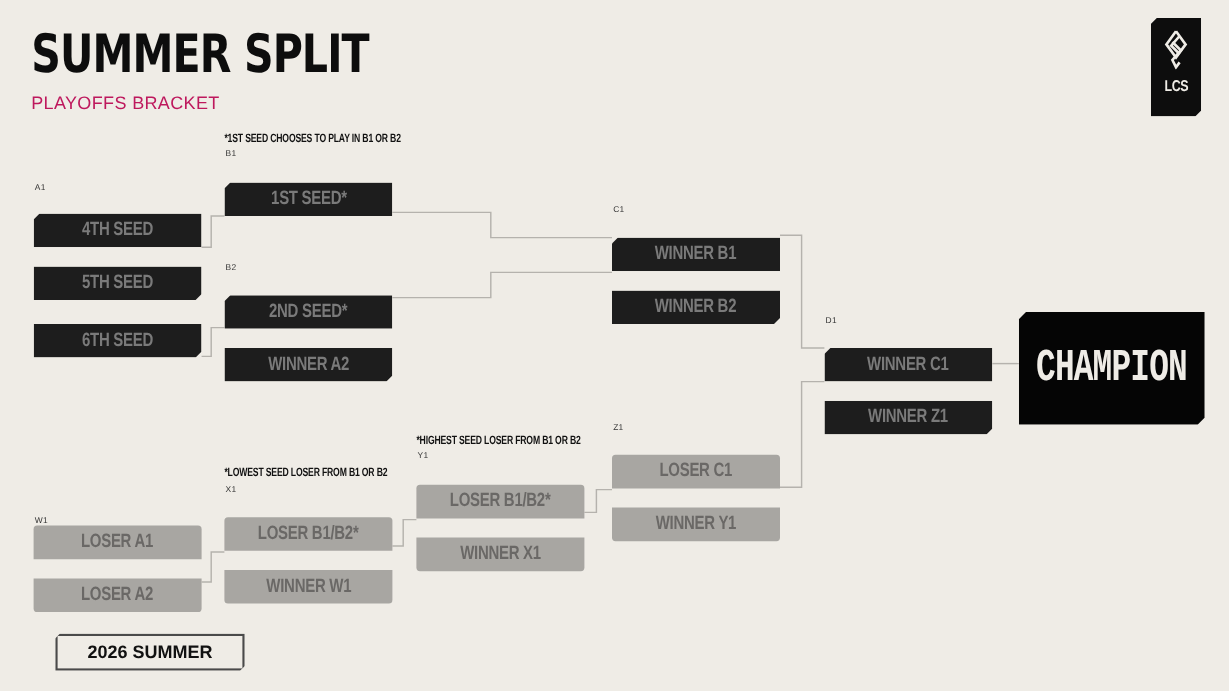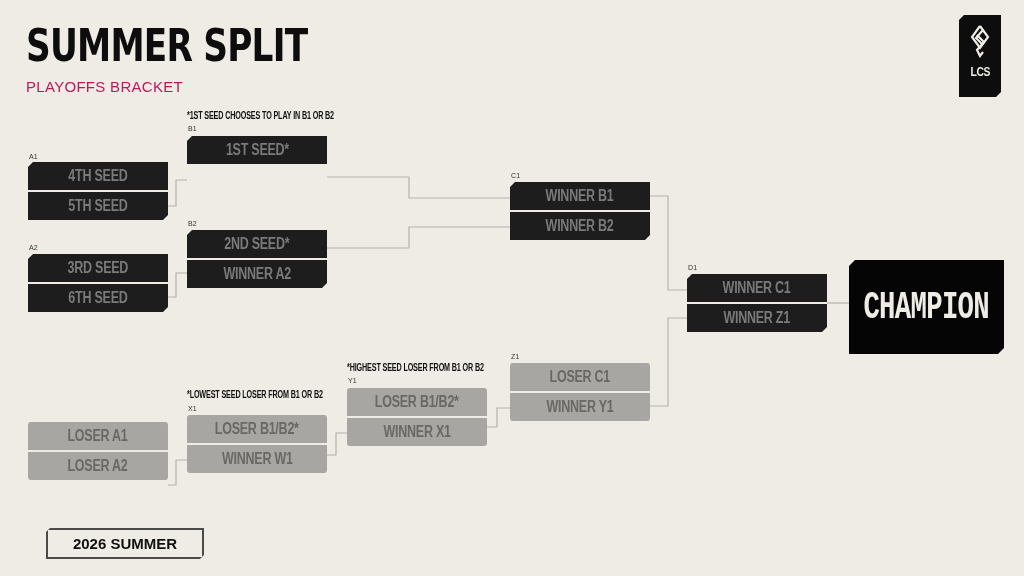--- a/index.html
+++ b/index.html
@@ -39,20 +39,21 @@
     color: #111; white-space: nowrap; letter-spacing: -0.2px;
   }
   .mlabel {
     position: absolute; font-size: 7px; color: #333; letter-spacing: 0.2px;
   }
   .match { position: absolute; width: 140px; }
   .slot {
     height: 28px; display: flex; align-items: center; justify-content: center;
     font-weight: 700; font-size: 16px; letter-spacing: -0.3px;
     margin-bottom: 2px;
+    margin-top: 16px;
   }
   .slot span { display: inline-block; transform: scaleX(0.78); white-space: nowrap; }
   .upper .slot { background: #1d1d1d; color: #7a7a7a; }
   .upper .slot.top { clip-path: polygon(5px 0, 100% 0, 100% 100%, 0 100%, 0 5px); }
   .upper .slot.bot { clip-path: polygon(0 0, 100% 0, 100% calc(100% - 5px), calc(100% - 5px) 100%, 0 100%); }
   .lower .slot { background: #a8a6a2; color: #6a6866; }
   .lower .slot.top { border-radius: 3px 3px 0 0; }
   .lower .slot.bot { border-radius: 0 0 3px 3px; }
   .champion {
     position: absolute; left: 849px; top: 260px; width: 155px; height: 94px;
@@ -133,23 +134,20 @@
 
 <div class="match upper" style="left:28px; top:162px;">
   <div class="slot top">
       <span>4TH SEED</span>
     </div>
   <div class="slot bot">
       <span>5TH SEED</span>
     </div>
 </div>
 <div class="match upper" style="left:28px; top:254px;">
-  <div class="slot top">
-      <span>3RD SEED</span>
-    </div>
   <div class="slot bot">
       <span>6TH SEED</span>
     </div>
 </div>
 <div class="match upper" style="left:187px; top:136px;">
   <div class="slot top">
       <span>1ST SEED*</span>
     </div>
 </div>
 <div class="match upper" style="left:187px; top:230px;">

